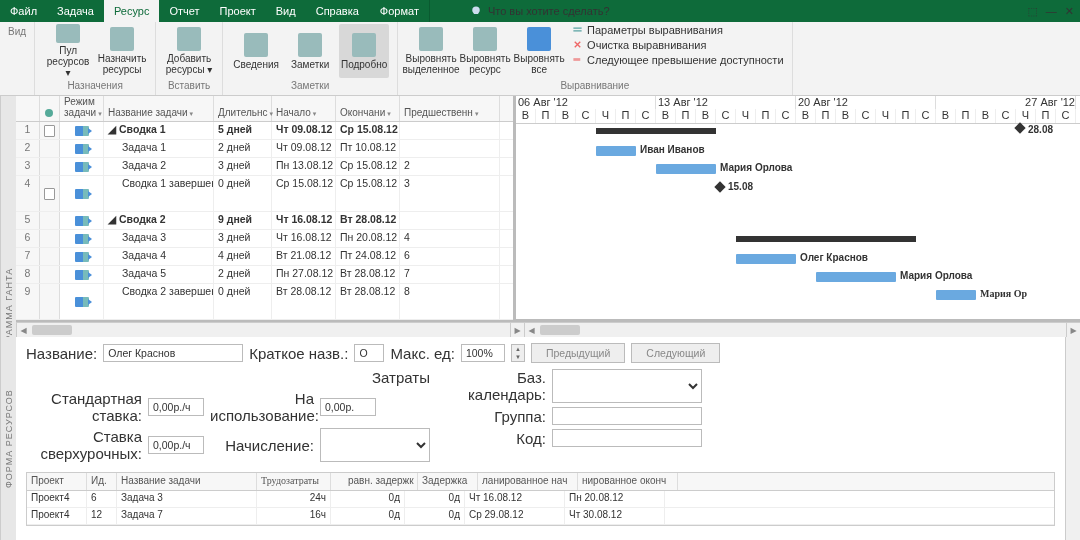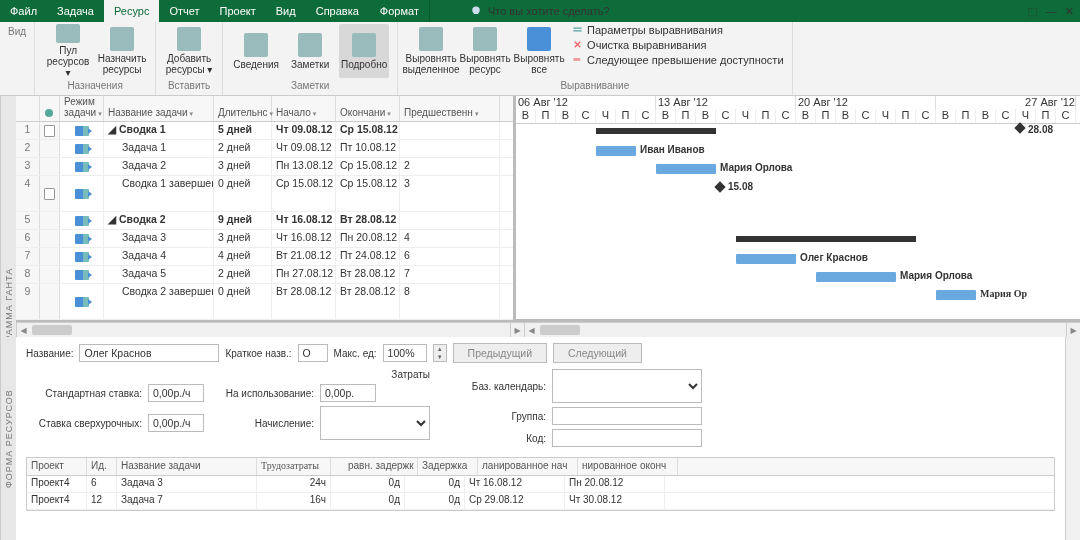--- a/index.html
+++ b/index.html
@@ -60,21 +60,21 @@
 .gsum::after{right:0;border-left:5px solid transparent}
 .gms{position:absolute;width:8px;height:8px;background:#333;transform:rotate(45deg)}
 .glbl{position:absolute;font-size:10px;font-weight:600}
 .scrollh{height:15px;background:#f0f0f0;border-top:1px solid #ccc;display:flex}
 .scrollh .sb{flex:1;position:relative}
 .scrollh .sb::after{content:"";position:absolute;left:2px;top:2px;width:40px;height:10px;background:#ccc;border-radius:2px}
 .scrollh .ar{width:14px;border-left:1px solid #ccc;display:flex;align-items:center;justify-content:center;font-size:8px;color:#888}
 .form{flex:1;display:flex;min-height:0}
 .formbody{flex:1;display:flex;flex-direction:column;padding:6px 10px;gap:6px;overflow:hidden}
 .frow{display:flex;align-items:center;gap:6px}
-.flbl{font-size:10px;color:#333;text-align:right}
+.flbl{font-size:15px;color:#333;text-align:right}
 .fin{border:1px solid #bbb;height:18px;padding:0 4px;font-size:10.5px;background:#fff}
 .fbtn{border:1px solid #bbb;background:#eee;height:20px;padding:0 14px;font-size:10.5px;color:#888}
 .ftable{border:1px solid #ccc;margin-top:4px}
 .fthead{height:18px;display:flex;background:#f7f7f7;border-bottom:1px solid #ccc}
 .fthead div{border-right:1px solid #ddd;padding:2px 4px;font-size:10px;color:#555;overflow:hidden;white-space:nowrap}
 .ftrow{height:17px;display:flex;border-bottom:1px solid #eee}
 .ftrow div{border-right:1px solid #eee;padding:1px 4px;font-size:10px;overflow:hidden}
 .scrollv{width:15px;background:#f0f0f0;border-left:1px solid #ccc}
 .spin{width:14px;height:18px;border:1px solid #bbb;background:#eee;display:flex;flex-direction:column}
 .spin div{flex:1;text-align:center;font-size:6px;line-height:8px;color:#666}

